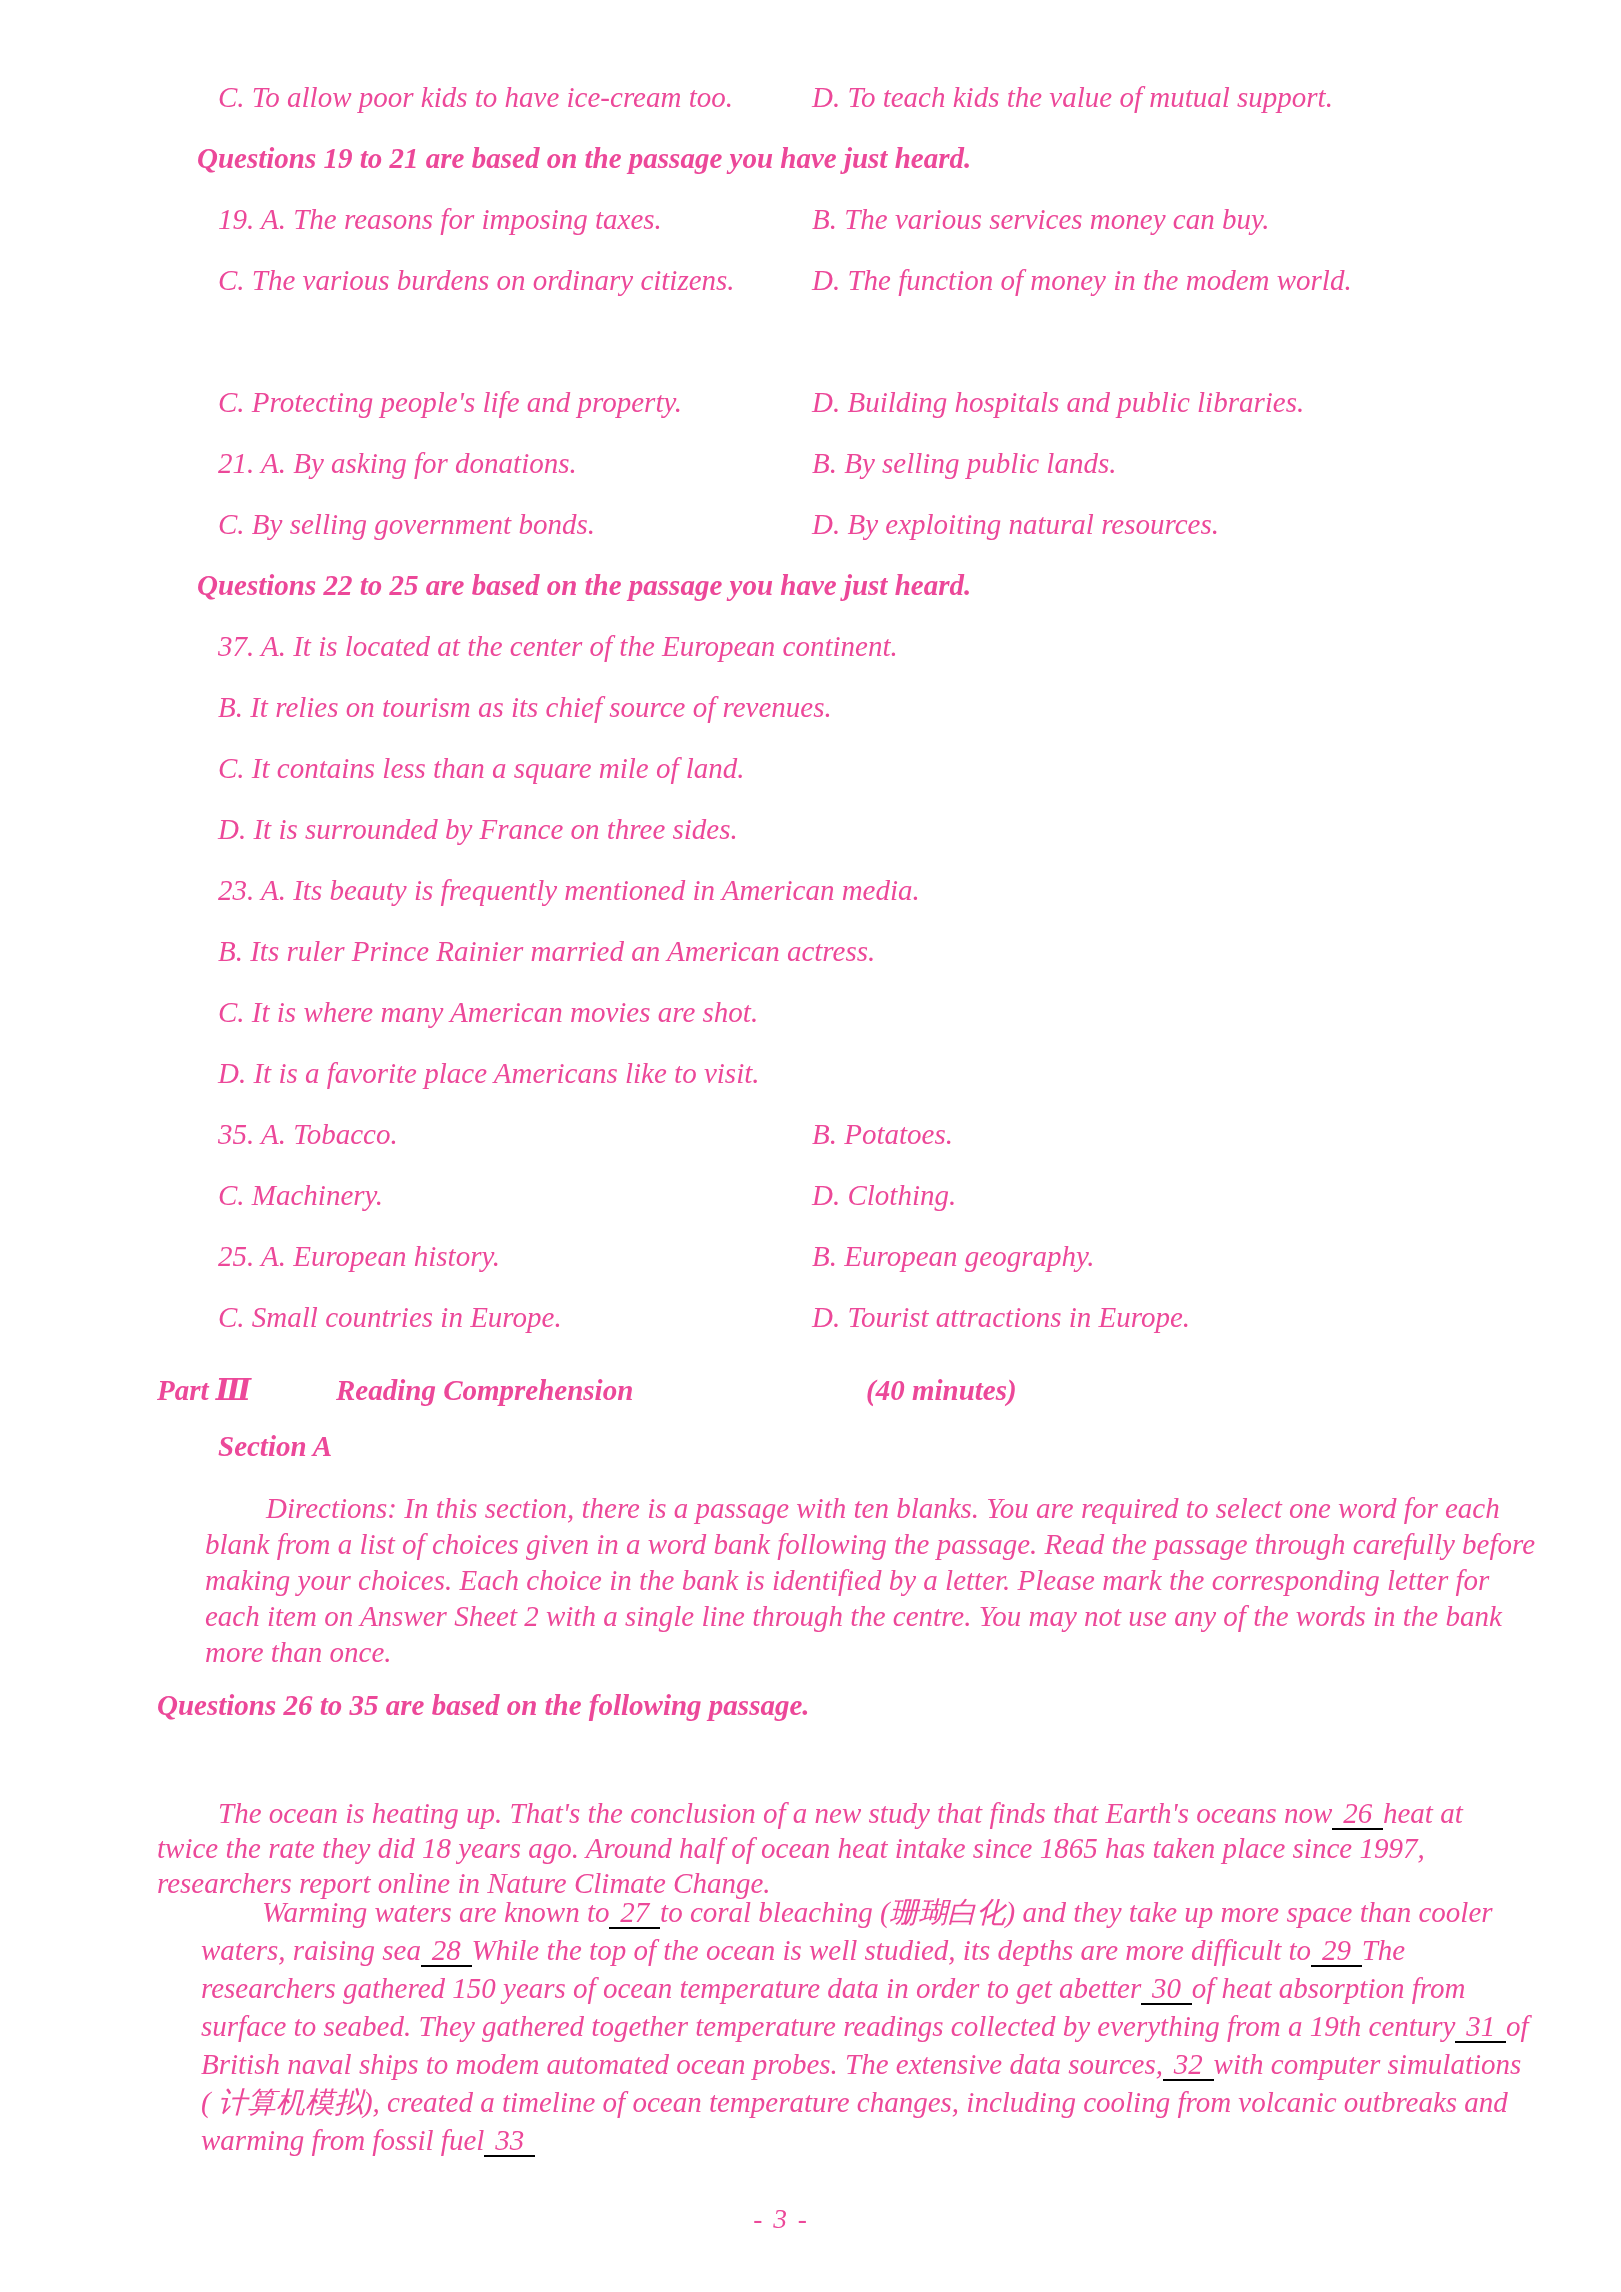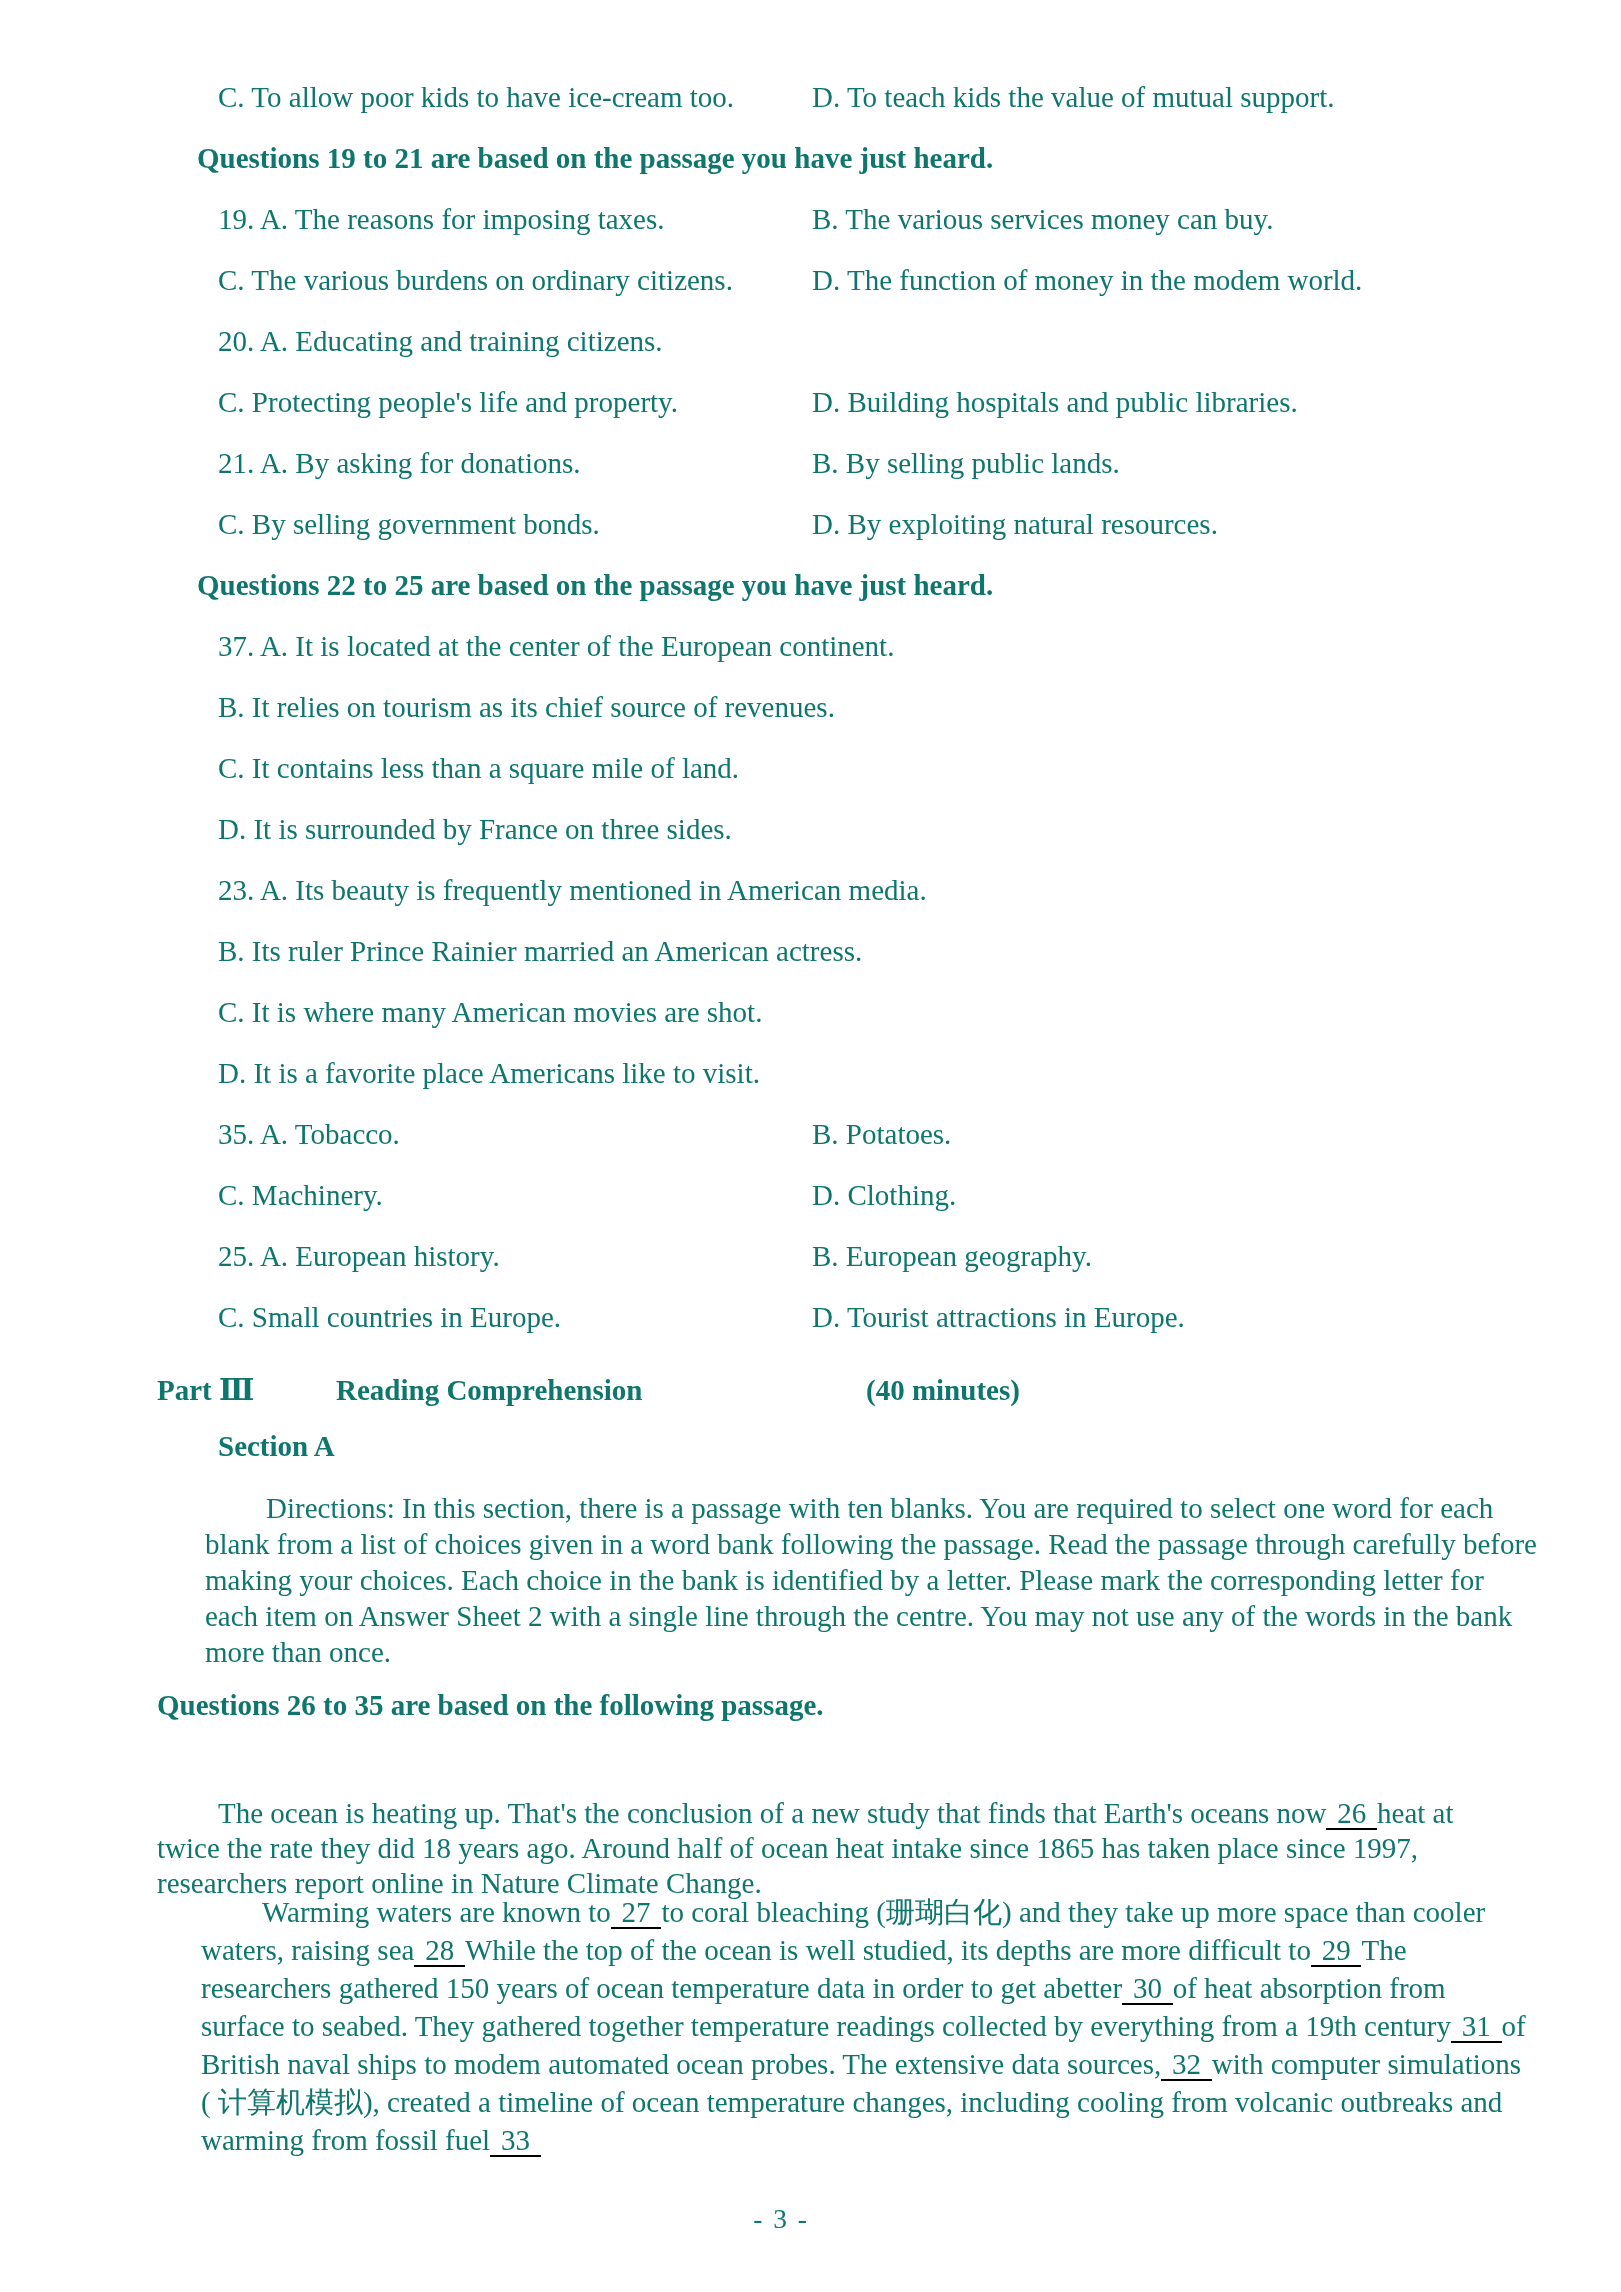--- a/index.html
+++ b/index.html
@@ -5,24 +5,25 @@
   html, body {
     margin: 0;
     padding: 0;
     background: #ffffff;
   }
   .page {
     position: relative;
     width: 1562px;
     height: 2293px;
     background: #ffffff;
-    color: #0f766e;
+    color: #ec4899;
     font-family: "Liberation Serif", "DejaVu Serif", serif;
     font-size: 29px;
     overflow: hidden;
+    font-style: italic;
   }
   
   .listening {
     position: absolute;
     left: 157px;
     top: 67px;
     width: 1335px;
   }
   .row {
     position: relative;
@@ -111,21 +112,21 @@
 </head>
 <body>
 
 <div class="page">
 
   <div class="listening" id="listening-rows">
       <div class="row two"><span class="opt-left">C. To allow poor kids to have ice-cream too.</span><span class="opt-right">D. To teach kids the value of mutual support.</span></div>
       <div class="row heading">Questions 19 to 21 are based on the passage you have just heard.</div>
       <div class="row two"><span class="opt-left">19. A. The reasons for imposing taxes.</span><span class="opt-right">B. The various services money can buy.</span></div>
       <div class="row two"><span class="opt-left">C. The various burdens on ordinary citizens.</span><span class="opt-right">D. The function of money in the modem world.</span></div>
-      <div class="row two"><span class="opt-left">20. A. Educating and training citizens.</span></div>
+      <div class="row two"></div>
       <div class="row two"><span class="opt-left">C. Protecting people's life and property.</span><span class="opt-right">D. Building hospitals and public libraries.</span></div>
       <div class="row two"><span class="opt-left">21. A. By asking for donations.</span><span class="opt-right">B. By selling public lands.</span></div>
       <div class="row two"><span class="opt-left">C. By selling government bonds.</span><span class="opt-right">D. By exploiting natural resources.</span></div>
       <div class="row heading">Questions 22 to 25 are based on the passage you have just heard.</div>
       <div class="row single"><span class="opt-left">37. A. It is located at the center of the European continent.</span></div>
       <div class="row single"><span class="opt-left">B. It relies on tourism as its chief source of revenues.</span></div>
       <div class="row single"><span class="opt-left">C. It contains less than a square mile of land.</span></div>
       <div class="row single"><span class="opt-left">D. It is surrounded by France on three sides.</span></div>
       <div class="row single"><span class="opt-left">23. A. Its beauty is frequently mentioned in American media.</span></div>
       <div class="row single"><span class="opt-left">B. Its ruler Prince Rainier married an American actress.</span></div>

